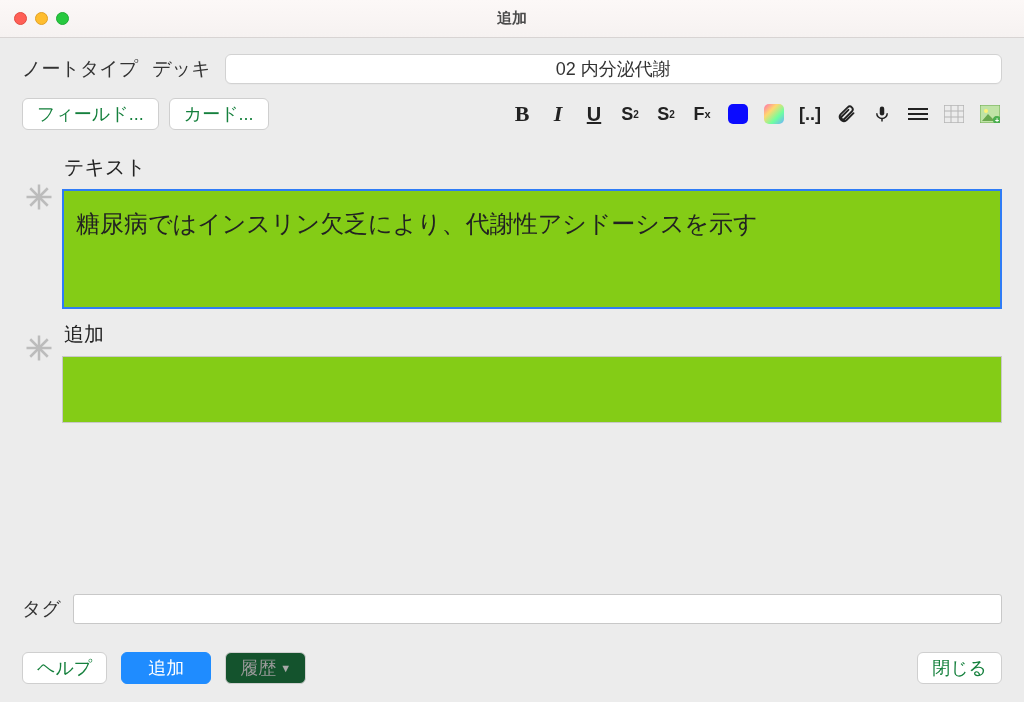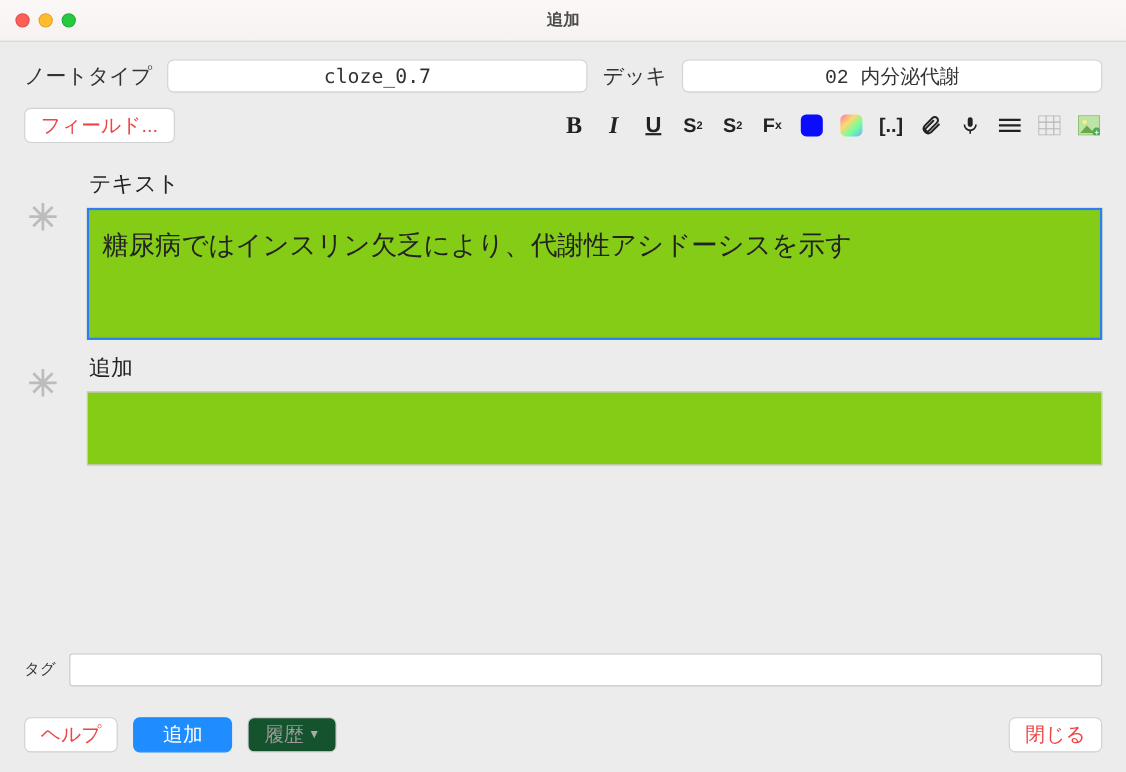--- a/index.html
+++ b/index.html
@@ -57,38 +57,38 @@
     border-radius: 6px;
     display: flex;
     align-items: center;
     justify-content: center;
     font-size: 18px;
     font-family: ui-monospace, Menlo, monospace;
     color: #333;
     box-shadow: 0 1px 0 rgba(0,0,0,0.02);
     cursor: pointer;
   }
-  .pill.deck { font-family: Liberation Mono, monospace; }
+  .pill.deck { font-family: Liberation Sans, sans-serif; }
   .secondrow {
     display: flex;
     align-items: center;
     padding: 6px 22px 12px 22px;
     gap: 10px;
   }
   .btn {
     height: 32px;
     padding: 0 14px;
     background: #fff;
     border: 1px solid #cfcfcf;
     border-radius: 6px;
     font-size: 18px;
     display: inline-flex;
     align-items: center;
     cursor: pointer;
-    color: #ef4444;
+    color: #15803d;
   }
   .toolbar {
     margin-left: auto;
     display: flex;
     align-items: center;
     gap: 12px;
   }
   .ticon {
     width: 24px; height: 24px;
     display: inline-flex;
@@ -98,21 +98,21 @@
     color: #222;
     font-weight: bold;
   }
   .ticon svg { display: block; }
   .fields {
     padding: 8px 22px 8px 22px;
   }
   .fieldrow {
     display: flex;
     align-items: flex-start;
-    gap: 23px;
+    gap: 6px;
     margin-bottom: 8px;
   }
   .snow {
     width: 34px; height: 34px;
     margin-top: 30px;
     display:flex; align-items:center; justify-content:center;
     color: #b9b9b9;
     cursor: pointer;
   }
   .snow.small { margin-top: 14px; }
@@ -182,31 +182,29 @@
   <div class="traffic">
     <div class="tl red"></div>
     <div class="tl yel"></div>
     <div class="tl grn"></div>
   </div>
   <div class="wintitle">追加</div>
 </div>
 
 <div class="toprow">
   <span class="lbl">ノートタイプ</span>
-  <div class="pill">
-      <span>cloze_0.7</span>
-    </div>
   <span class="lbl">デッキ</span>
   <div class="pill deck">
       <span>02 内分泌代謝</span>
     </div>
 </div>
 
 <div class="secondrow">
   <button class="btn">フィールド...</button>
+  <button class="btn">カード...</button>
   <div class="toolbar">
     <span class="ticon" style="font-size:22px;font-weight:900;font-family:Georgia,serif;">B</span>
     <span class="ticon" style="font-size:22px;font-style:italic;font-weight:900;font-family:Georgia,serif;">I</span>
     <span class="ticon" style="font-size:20px;text-decoration:underline;">U</span>
     <span class="ticon" style="font-size:18px;">S<sup style="font-size:10px;">2</sup></span>
     <span class="ticon" style="font-size:18px;">S<sub style="font-size:10px;">2</sub></span>
     <span class="ticon" style="font-size:18px;">F<sub style="font-size:11px;">x</sub></span>
     <span class="ticon">
         <span style="width:20px;height:20px;background:#0b0bff;border-radius:5px;display:block;"></span>
       </span>
@@ -285,21 +283,21 @@
         </svg>
     </div>
     <div class="fieldmain">
       <div class="fldlabel">追加</div>
       <div class="fldinput" contenteditable="true" style=""></div>
     </div>
   </div>
 </div>
 
 <div class="tagrow">
-  <span class="lbl" style="font-size:14px;">タグ</span>
+  <span class="lbl" style="font-size:19px;">タグ</span>
   <input class="taginput" value="" style="">
 </div>
 
 <div class="bottomrow">
   <button class="btn">ヘルプ</button>
   <button class="btn primary">追加</button>
   <button class="btn disabled">
       <span>履歴</span>
       <span class="arrow">▼</span>
     </button>

